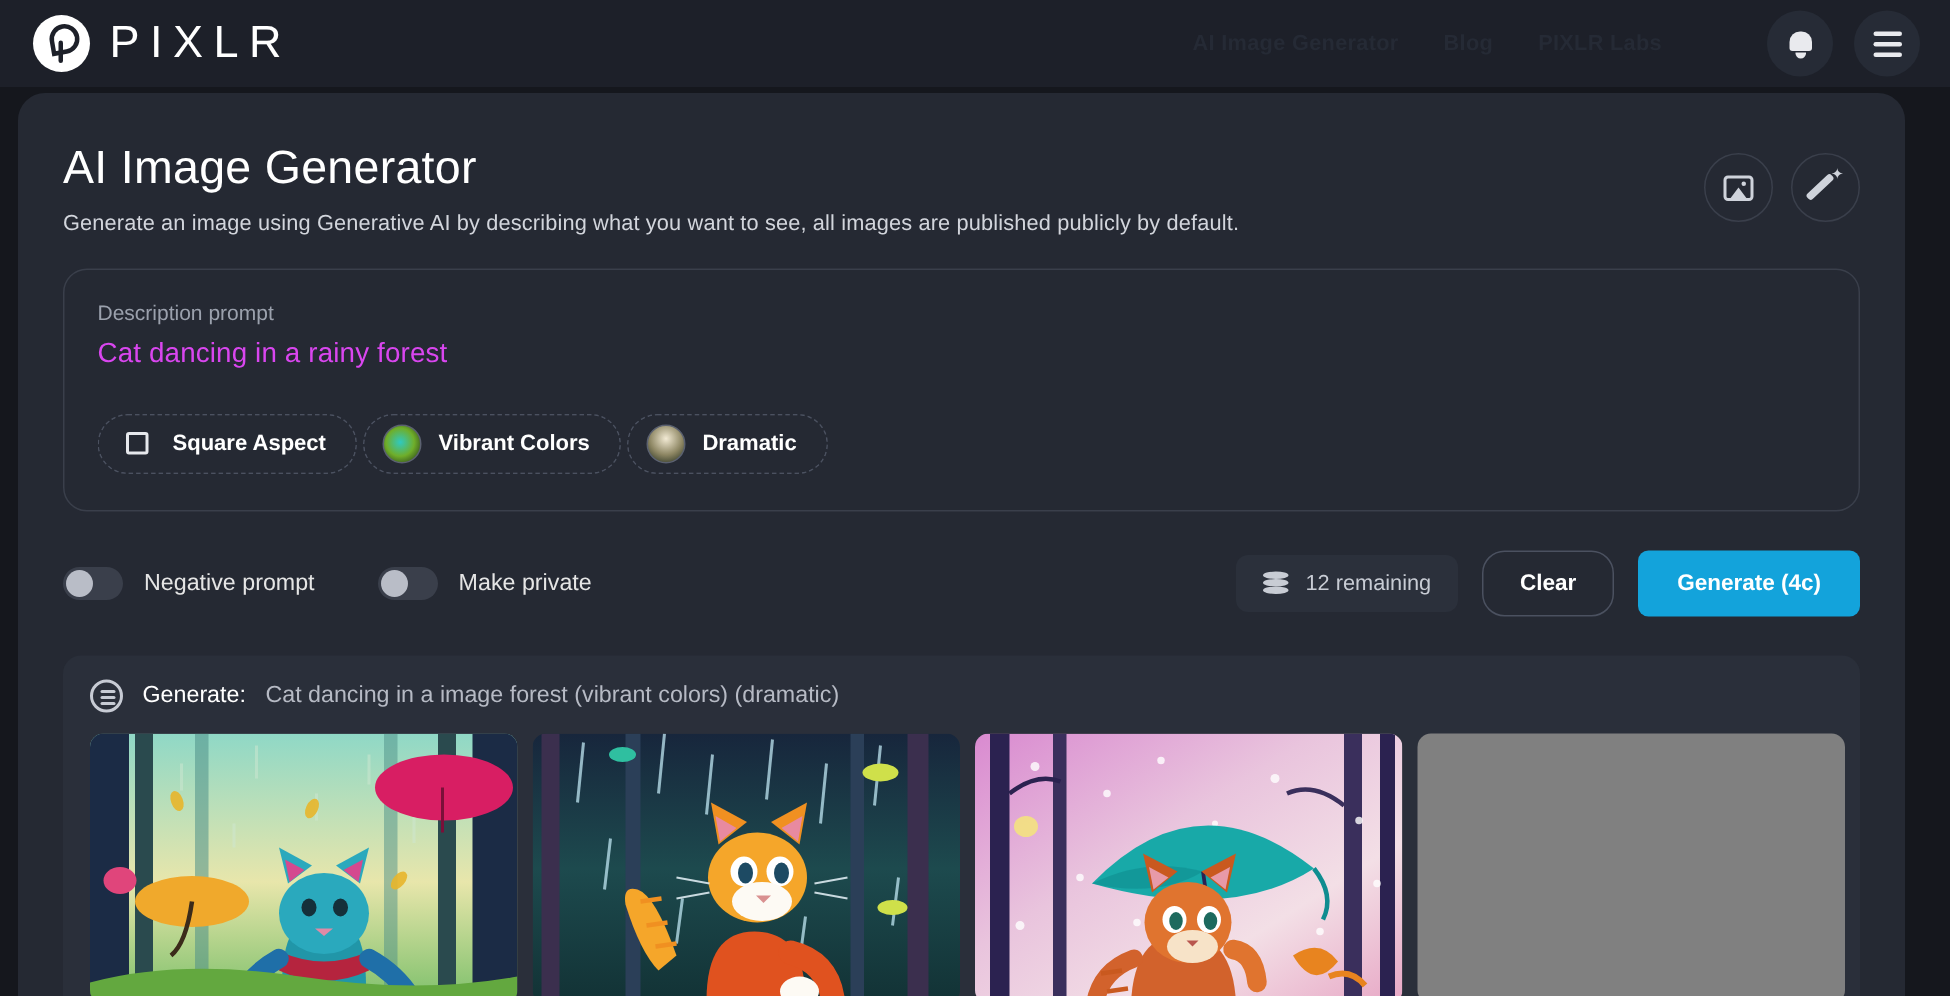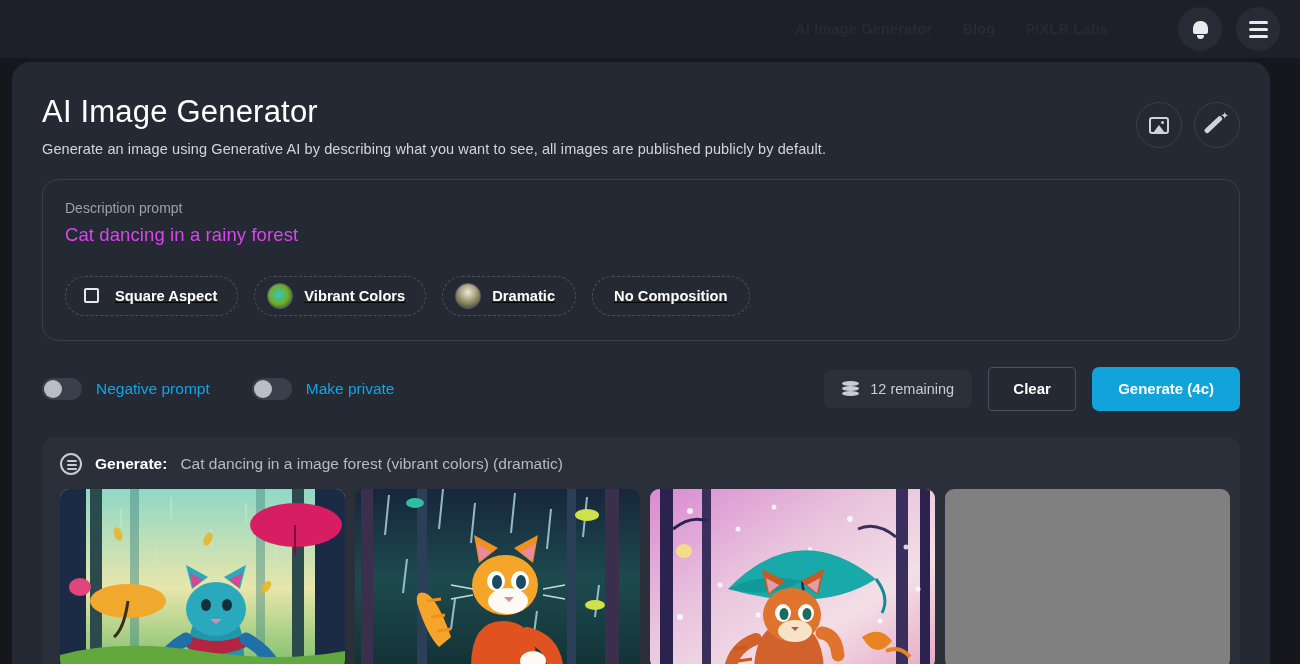--- a/index.html
+++ b/index.html
@@ -109,21 +109,21 @@
 
   
   .prompt-box {
     margin-top: 22px; border: 1px solid #3a3f4b; border-radius: 16px;
     padding: 20px 22px 22px 22px; height: 162px;
   }
   .prompt-label { color: #9ba1ad; font-size: 14px; }
   .prompt-value {
     color: #d946ef; font-size: 18.5px; margin-top: 8px; letter-spacing: .1px;
   }
-  .chips { display: flex; gap: 16px; margin-top: 30px; text-decoration: underline; }
+  .chips { display: flex; gap: 4px; margin-top: 30px; }
   .chip {
     display: flex; align-items: center; gap: 11px;
     height: 40px; padding: 0 20px 0 12px;
     border: 1px dashed #4b5160; border-radius: 22px;
     cursor: pointer;
   }
   .chip.nopad { padding: 0 21px; }
   .chip-label { color: #ffffff; font-size: 14.7px; font-weight: 700; white-space: nowrap; }
   .chip-thumb {
     width: 26px; height: 26px; border-radius: 50%; flex: 0 0 auto;
@@ -146,39 +146,39 @@
   .toggle-wrap { display: flex; align-items: center; gap: 14px; }
   .toggle-wrap + .toggle-wrap { margin-left: 42px; }
   .toggle {
     width: 40px; height: 22px; border-radius: 11px;
     background: #3a3f4b; position: relative; cursor: pointer; flex: 0 0 auto;
   }
   .toggle::after {
     content: ""; position: absolute; left: 2px; top: 2px;
     width: 18px; height: 18px; border-radius: 50%; background: #b9bdc7;
   }
-  .toggle-label { color: #0ea5e9; font-size: 15.5px; }
+  .toggle-label { color: #e5e5e5; font-size: 15.5px; }
 
   .right-actions { margin-left: auto; display: flex; align-items: center; gap: 16px; }
   .credits {
     display: flex; align-items: center; gap: 11px;
     height: 38px; padding: 0 18px; border-radius: 8px; background: #2b303b;
   }
   .credits-text { color: #c8ccd4; font-size: 14.5px; }
   .coin { width: 17px; height: 15px; position: relative; flex: 0 0 auto; }
   .coin i {
     position: absolute; left: 0; width: 17px; height: 5px;
     border-radius: 50%; background: #c8ccd4;
   }
   .coin i:nth-child(1) { top: 0; }
   .coin i:nth-child(2) { top: 5px; }
   .coin i:nth-child(3) { top: 10px; }
   .btn-clear {
     height: 44px; min-width: 88px; padding: 0 24px;
-    border: 1px solid #4b5160; border-radius: 4px; background: transparent;
+    border: 1px solid #4b5160; border-radius: 15px; background: transparent;
     color: #ffffff; font-size: 15px; font-weight: 700; cursor: pointer;
     font-family: "Liberation Sans", sans-serif;
   }
   .btn-generate {
     height: 44px; padding: 0 26px; border: 0; border-radius: 7px;
     background: #13a3db; color: #ffffff; font-size: 15px; font-weight: 700;
     cursor: pointer; font-family: "Liberation Sans", sans-serif;
   }
 
   
@@ -191,35 +191,39 @@
     width: 22px; height: 22px; border-radius: 50%;
     border: 2px solid #c7cbd4; position: relative; flex: 0 0 auto;
   }
   .res-ic i {
     position: absolute; left: 5px; width: 10px; height: 2px;
     background: #c7cbd4; border-radius: 1px;
   }
   .res-ic i:nth-child(1) { top: 5px; }
   .res-ic i:nth-child(2) { top: 9px; }
   .res-ic i:nth-child(3) { top: 13px; }
-  .res-title { color: #ffffff; font-size: 15.5px; font-weight: 700; }
+  .res-title { color: #ffffff; font-size: 15.5px; font-weight: 400; }
   .res-prompt { color: #b6bac4; font-size: 15.5px; }
   .grid {
     display: flex; gap: 10px; margin-top: 14px;
   }
   .thumb {
     width: 285px; height: 180px; border-radius: 9px; overflow: hidden;
     flex: 0 0 auto; position: relative; cursor: pointer;
   }
   .thumb.placeholder { background: #808080; }
 </style>
 </head>
 <body>
 
 <div class="topbar">
+  <div class="brand">
+    <div class="brand-mark"></div>
+    <div class="brand-text">PIXLR</div>
+  </div>
 
   <div class="nav">
     <a class="nav-link">AI Image Generator</a>
     <a class="nav-link">Blog</a>
     <a class="nav-link">PIXLR Labs</a>
 
     <div class="nav-icons">
       <div class="icon-round">
         <span class="bell"></span>
       </div>
@@ -262,23 +266,20 @@
           </span>
         <span class="chip-label">Square Aspect</span>
       </div>
       <div class="chip">
         <span class="chip-thumb th-vibrant"></span>
         <span class="chip-label">Vibrant Colors</span>
       </div>
       <div class="chip">
         <span class="chip-thumb th-dramatic"></span>
         <span class="chip-label">Dramatic</span>
-      </div>
-      <div class="chip nopad">
-        <span class="chip-label">No Composition</span>
       </div>
     </div>
   </div>
 
   <div class="opt-row">
     <div class="toggle-wrap">
       <span class="toggle"></span>
       <span class="toggle-label">Negative prompt</span>
     </div>
     <div class="toggle-wrap">

